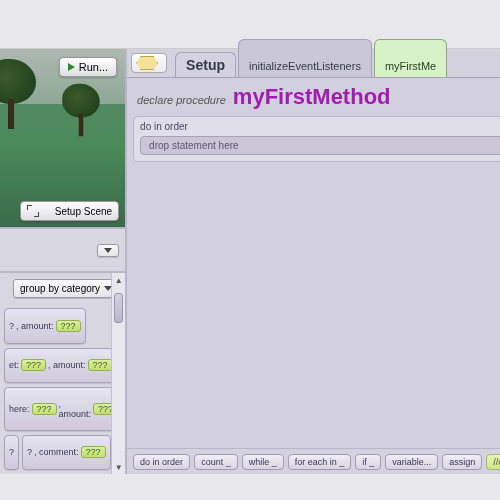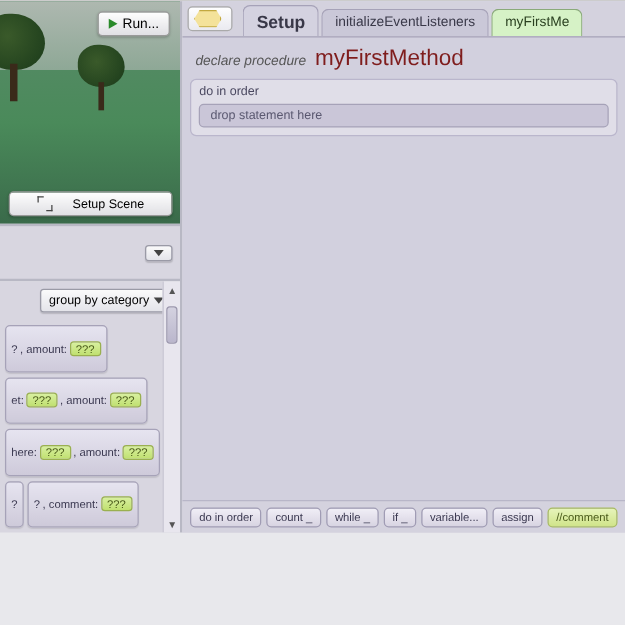--- a/index.html
+++ b/index.html
@@ -1,31 +1,31 @@
 <!DOCTYPE html>
 <html><head>
 <meta charset="utf-8">
 <style>
   * { box-sizing: border-box; margin: 0; padding: 0; font-family: Arial, sans-serif; }
   html, body { width: 500px; height: 500px; overflow: hidden; background: #e8e8ec; }
-  .app { display: flex; flex-direction: column; width: 500px; height: 354px; }
+  .app { display: flex; flex-direction: column; width: 500px; height: 354px; margin-top: 48px; }
   .titlebar { height: 16px; background: linear-gradient(#fdfdfd,#e6e6e6); border-bottom: 1px solid #ccc; }
   .main { flex: 1; display: flex; }
   .left-col { width: 156px; display: flex; flex-direction: column; border-right: 2px solid #b8b8c4; }
   .right-col { flex: 1; display: flex; flex-direction: column; background: #d4d2de; }
 
   
   .scene-preview { position: relative; height: 180px; background: linear-gradient(#5a8a6a 0%, #4a8a5a 55%, #3a6a4a 100%); border-bottom: 2px solid #b8b8c4; overflow:hidden; }
   .sky { position:absolute; top:0; left:0; right:0; height:55px; background: linear-gradient(#aeb8b0,#8ea896); }
   .tree { position:absolute; width:50px; height:70px; }
   .tree .trunk { position:absolute; left:22px; bottom:0; width:6px; height:30px; background:#3a2a1a; }
   .tree .crown { position:absolute; left:0; top:0; width:50px; height:45px; background: radial-gradient(circle at 40% 40%, #3a5a2a, #1a3a1a); border-radius: 45% 55% 50% 50%; }
   .btn-run { position:absolute; top:8px; right:8px; background: linear-gradient(#fefefe,#e0e0e4); border:1px solid #999; border-radius:4px; padding:3px 8px; font-size:11px; display:flex; align-items:center; gap:4px; cursor:pointer; box-shadow:0 1px 2px rgba(0,0,0,.2);}
   .tri-run { width:0;height:0;border-left:7px solid #2a8a2a;border-top:4px solid transparent;border-bottom:4px solid transparent;}
-  .btn-setup { position:absolute; bottom:6px; right:6px; background: linear-gradient(#fefefe,#e0e0e4); border:1px solid #999; border-radius:4px; padding:3px 22px; font-size:10px; display:flex; align-items:center; gap:16px; cursor:pointer; box-shadow:0 1px 2px rgba(0,0,0,.2);}
+  .btn-setup { position:absolute; bottom:6px; right:6px; background: linear-gradient(#fefefe,#e0e0e4); border:1px solid #999; border-radius:4px; padding:3px 6px; font-size:10px; display:flex; align-items:center; gap:16px; cursor:pointer; box-shadow:0 1px 2px rgba(0,0,0,.2);}
   .corners-icon { display:inline-block; width:12px; height:12px; position:relative; }
   .corners-icon::before,.corners-icon::after{content:"";position:absolute;width:4px;height:4px;border:1px solid #444;}
   .corners-icon::before{top:0;left:0;border-right:none;border-bottom:none;}
   .corners-icon::after{bottom:0;right:0;border-left:none;border-top:none;}
 
   
   .obj-panel { height:44px; background:#d8d6e0; border-bottom:2px solid #b8b8c4; display:flex; align-items:center; justify-content:flex-end; padding:0 6px;}
   .dropdown { background: linear-gradient(#fafafa,#e4e4ea); border:1px solid #9a9aa6; border-radius:3px; padding:3px 6px; font-size:10px; display:flex; align-items:center; gap:4px; cursor:pointer; box-shadow:0 1px 1px rgba(0,0,0,.15);}
   .dropdown .caret { width:0;height:0;border-left:4px solid transparent;border-right:4px solid transparent;border-top:5px solid #444;}
 
@@ -36,27 +36,27 @@
   .tile .slot { background: linear-gradient(#d8f0a0,#c0e070); border:1px solid #9ab050; border-radius:3px; padding:0 4px; font-size:9px; color:#4a5a1a;}
   .vscroll { position:absolute; top:0; right:0; width:14px; height:100%; background:#e8e6ee; border-left:1px solid #c4c2d0;}
   .vscroll .thumb { position:absolute; left:2px; right:2px; top:20px; height:30px; background: linear-gradient(#d4d2e0,#bab6cc); border:1px solid #9a96ac; border-radius:3px;}
   .vscroll .arrow { position:absolute; left:0; right:0; height:14px; display:flex; align-items:center; justify-content:center; font-size:8px; color:#555;}
   .vscroll .arrow.top{top:0;} .vscroll .arrow.bot{bottom:0;}
 
   
   .tabbar { height:28px; display:flex; align-items:flex-end; gap:0; background:#d4d2de; padding-left:4px;}
   .hex-dd { margin-right:8px; display:flex; align-items:center; gap:4px; background:linear-gradient(#fefefe,#eaeaf0); border:1px solid #aaa; border-radius:4px; padding:2px 4px; cursor:pointer; align-self:center;}
   .hex { width:22px; height:14px; background:#f4e29a; clip-path: polygon(20% 0, 80% 0, 100% 50%, 80% 100%, 20% 100%, 0 50%); border:1px solid #c2a840;}
-  .tab { padding:4px 10px 5px 10px; font-size:11px; color:#393848; border:1px solid #a6a2b8; border-bottom:none; border-radius:6px 6px 0 0; background:#cac8d8; margin-right:2px; cursor:pointer;}
+  .tab { padding:20px 10px 5px 10px; font-size:11px; color:#393848; border:1px solid #a6a2b8; border-bottom:none; border-radius:6px 6px 0 0; background:#cac8d8; margin-right:2px; cursor:pointer;}
   .tab.scene { background:#d4d2e0; font-weight:bold; font-size:14px; padding:4px 10px 4px 10px;}
   .tab.active { background:#d6f2c6; border-color:#8aaa7a; color:#2a4020;}
 
   .editor { flex:1; background:#d2d0de; border-top:1px solid #a6a2b8; display:flex; flex-direction:column; position:relative;}
   .decl { padding:6px 10px; font-size:11px; color:#555; }
-  .decl .mname { font-size:18px; color:#7f1d1d; margin-left:4px;}
+  .decl .mname { font-size:22px; color:#a21caf; margin-left:4px;font-weight:bold;}
   .do-order { margin:0 6px 4px 6px; background:#e0dee8; border:1px solid #bab6cc; border-radius:5px; padding:4px 6px 6px 6px; font-size:10px; color:#4a4860; flex:0 0 auto;}
   .drop-zone { margin-top:4px; background:#cac6d8; border:1px solid #a6a2b8; border-radius:4px; padding:3px 8px; font-size:10px; color:#5a5870;}
   .editor-body { flex:1; }
 
   .stmt-bar { height:26px; background:#d4d2de; border-top:1px solid #b8b6c8; display:flex; align-items:center; gap:4px; padding:0 6px; overflow:hidden;}
   .pill { background: linear-gradient(#f0eef6,#d8d4e2); border:1px solid #a09cb4; border-radius:4px; padding:2px 6px; font-size:9px; color:#3a3850; cursor:grab; white-space:nowrap;}
   .pill.comment { background: linear-gradient(#e6f4ba,#d0e48a); border-color:#a8bc60; color:#4a5a1a;}
 </style>
 </head>
 <body>
@@ -157,20 +157,21 @@
           </div>
         </div>
         <div class="editor-body"></div>
 
       </div>
 
       <div class="stmt-bar">
         <span class="pill">do in order</span>
         <span class="pill">count _</span>
         <span class="pill">while _</span>
+        <span class="pill">for each in _</span>
         <span class="pill">if _</span>
         <span class="pill">variable...</span>
         <span class="pill">assign</span>
         <span class="pill comment">//comment</span>
       </div>
     </div>
 
   </div>
 </div>
 

